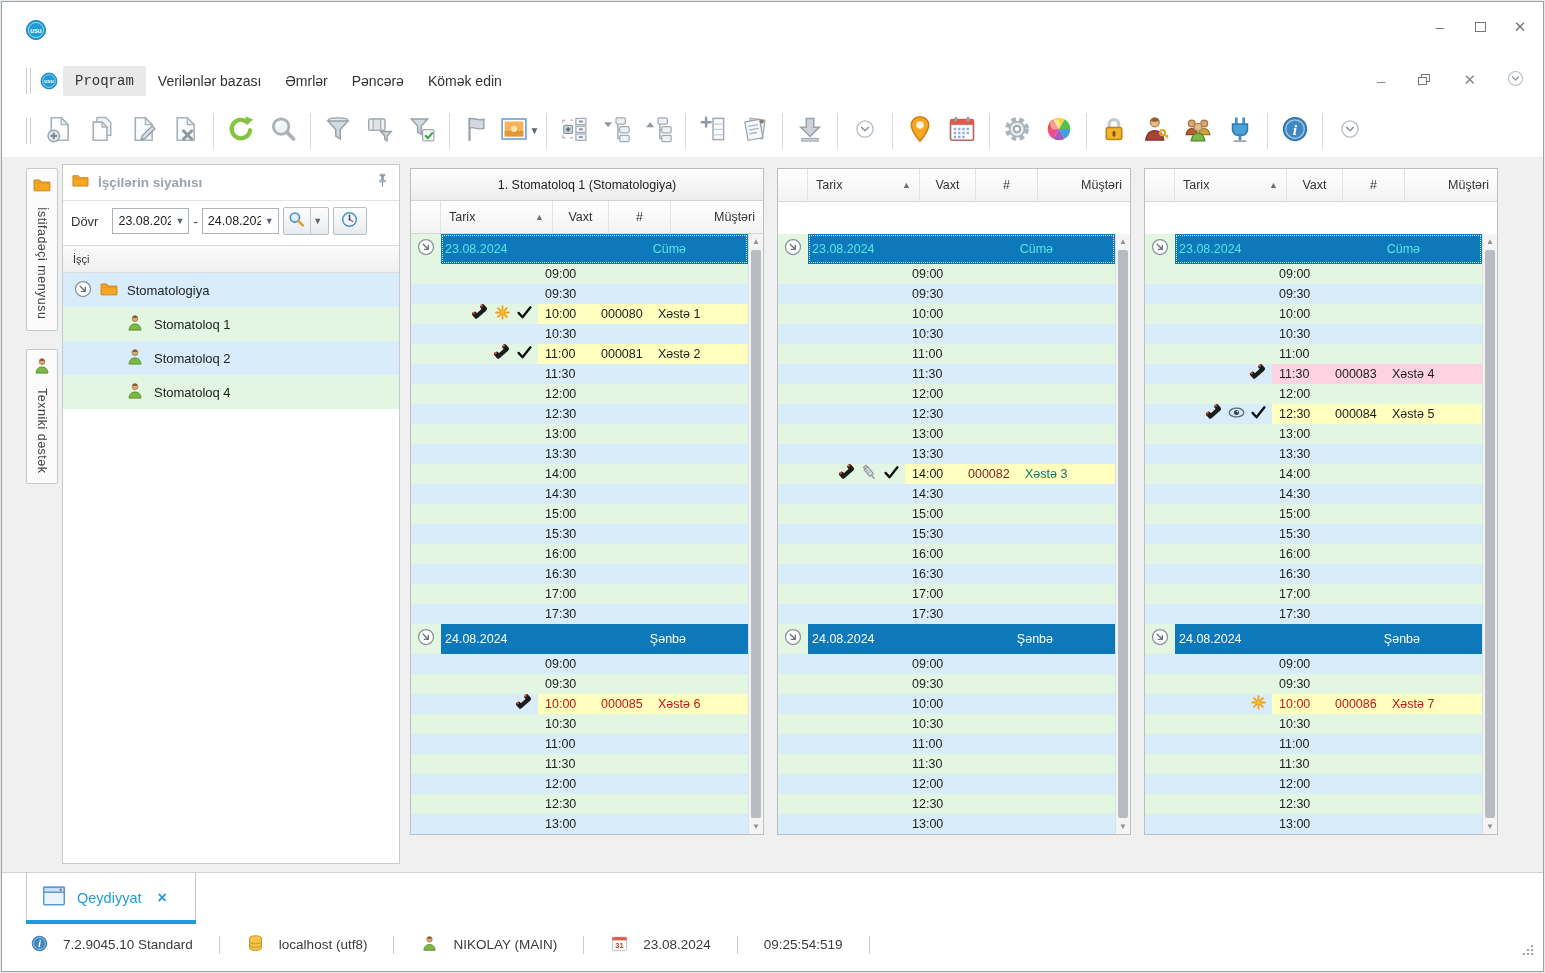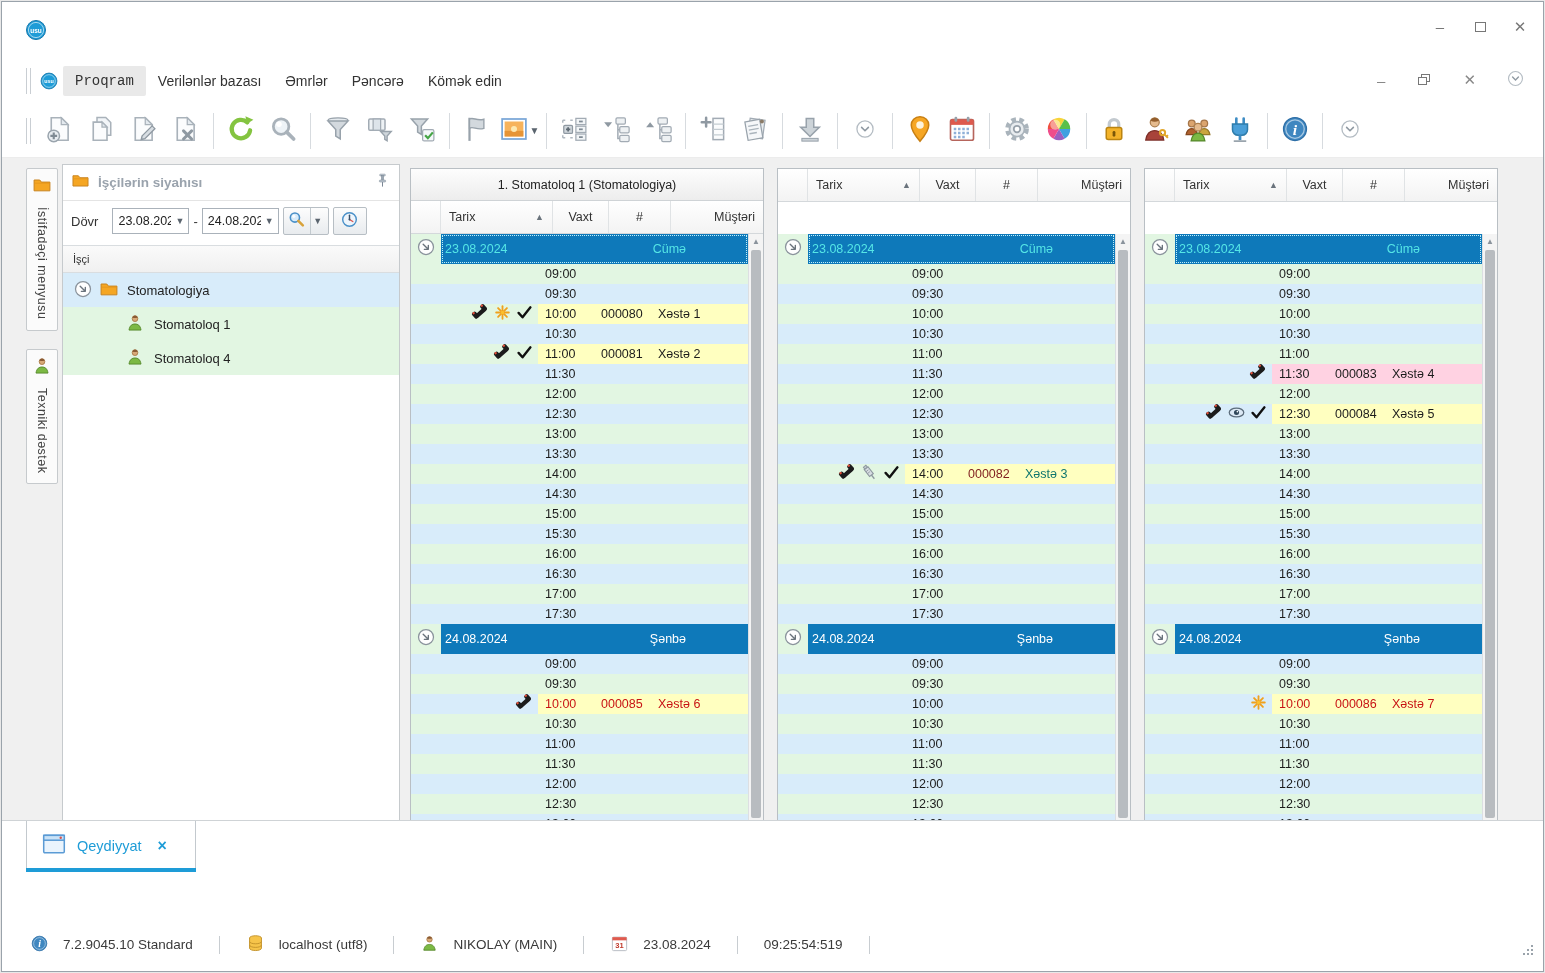--- a/index.html
+++ b/index.html
@@ -91,21 +91,21 @@
   .day-row .gut svg { width:20px; height:20px; }
   .day-bar { flex:1; background:#0e79ba; color:#fff; display:flex; align-items:center; font-size:12.5px; position:relative; }
   .day-bar .d { margin-left:4px; }
   .day-bar .w { position:absolute; right:62px; }
   .day-bar.sel { color:#55e6e6; outline:1px dotted #bfeffa; outline-offset:-2px; }
   .vscroll { position:absolute; right:0; top:65px; bottom:0; width:15px; background:#f4f4f4; border-left:1px solid #dcdfe2; }
   .vscroll .arr { height:15px; display:flex; align-items:center; justify-content:center; font-size:8px; color:#8a939c; }
   .vscroll .thumb { position:absolute; left:2px; right:2px; top:16px; bottom:16px; background:#b8bcc0; border-radius:2px; }
 
   
-  .tabstrip { position:absolute; left:0; top:818px; right:0; height:54px; background:#fff; border-top:1px solid #cfd3d6; }
+  .tabstrip { position:absolute; left:0; top:870px; right:0; height:54px; background:#fff; border-top:1px solid #cfd3d6; }
   .doc-tab { position:absolute; left:24px; top:0; width:170px; height:51px; background:#fff; border:1px solid #c3c9ce; border-top:none; display:flex; align-items:center; padding-left:14px; gap:10px; }
   .doc-tab::after { content:""; position:absolute; left:-1px; right:-1px; bottom:-1px; height:4px; background:#1e9cd7; }
   .doc-tab svg { width:26px; height:26px; }
   .doc-tab .tlabel { font-size:14.5px; color:#1e9cd7; }
   .doc-tab .tclose { font-size:16px; font-weight:bold; color:#1e9cd7; margin-left:6px; }
 
   
   .statusbar { position:absolute; left:0; top:924px; right:0; height:37px; background:#fff; display:flex; align-items:center; padding-left:28px; font-size:13.5px; color:#3a3a3a; }
   .statusbar svg { width:19px; height:19px; margin-right:14px; }
   .sb-item { display:flex; align-items:center; }
@@ -488,20 +488,28 @@
               </svg></span>
             <span>Stomatologiya</span>
           </div>
           <div class="tree-row child bg-green">
             <span><svg viewBox="0 0 24 24">
                 <circle cx="12" cy="6.8" r="3.4" fill="#d8a977" stroke="#a67743"></circle>
                 <path d="M8.8 5.4 a3.4 3.4 0 0 1 6.4 0 c-2 .9-4.4.9-6.4 0z" fill="#8a5a33"></path>
                 <path d="M4.8 20.5 C5.6 14.8 8.6 13.2 12 13.2 c3.4 0 6.4 1.6 7.2 7.3 z" fill="#7cb944" stroke="#55882b" stroke-width="1.1"></path>
               </svg></span>
             <span>Stomatoloq 1</span>
+          </div>
+          <div class="tree-row child bg-blue">
+            <span><svg viewBox="0 0 24 24">
+                <circle cx="12" cy="6.8" r="3.4" fill="#d8a977" stroke="#a67743"></circle>
+                <path d="M8.8 5.4 a3.4 3.4 0 0 1 6.4 0 c-2 .9-4.4.9-6.4 0z" fill="#8a5a33"></path>
+                <path d="M4.8 20.5 C5.6 14.8 8.6 13.2 12 13.2 c3.4 0 6.4 1.6 7.2 7.3 z" fill="#7cb944" stroke="#55882b" stroke-width="1.1"></path>
+              </svg></span>
+            <span>Stomatoloq 2</span>
           </div>
           <div class="tree-row child bg-green">
             <span><svg viewBox="0 0 24 24">
                 <circle cx="12" cy="6.8" r="3.4" fill="#d8a977" stroke="#a67743"></circle>
                 <path d="M8.8 5.4 a3.4 3.4 0 0 1 6.4 0 c-2 .9-4.4.9-6.4 0z" fill="#8a5a33"></path>
                 <path d="M4.8 20.5 C5.6 14.8 8.6 13.2 12 13.2 c3.4 0 6.4 1.6 7.2 7.3 z" fill="#7cb944" stroke="#55882b" stroke-width="1.1"></path>
               </svg></span>
             <span>Stomatoloq 4</span>
           </div>
         </div>

